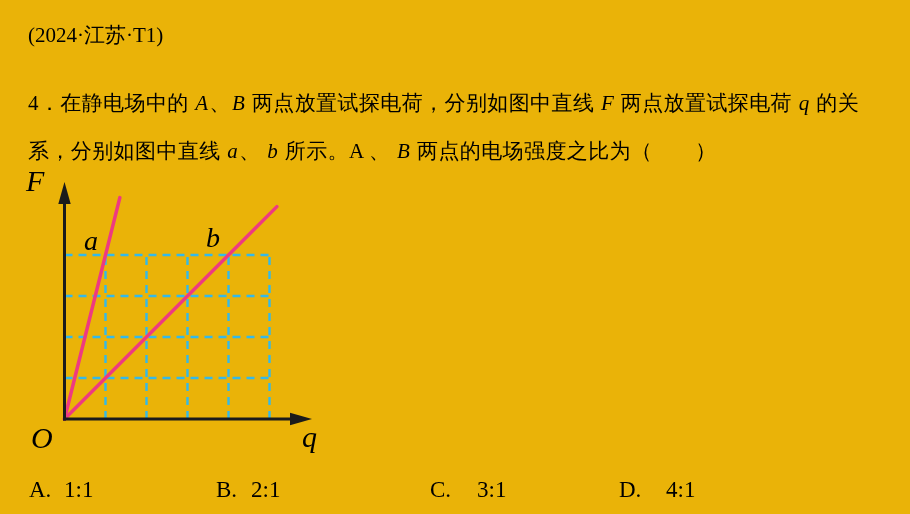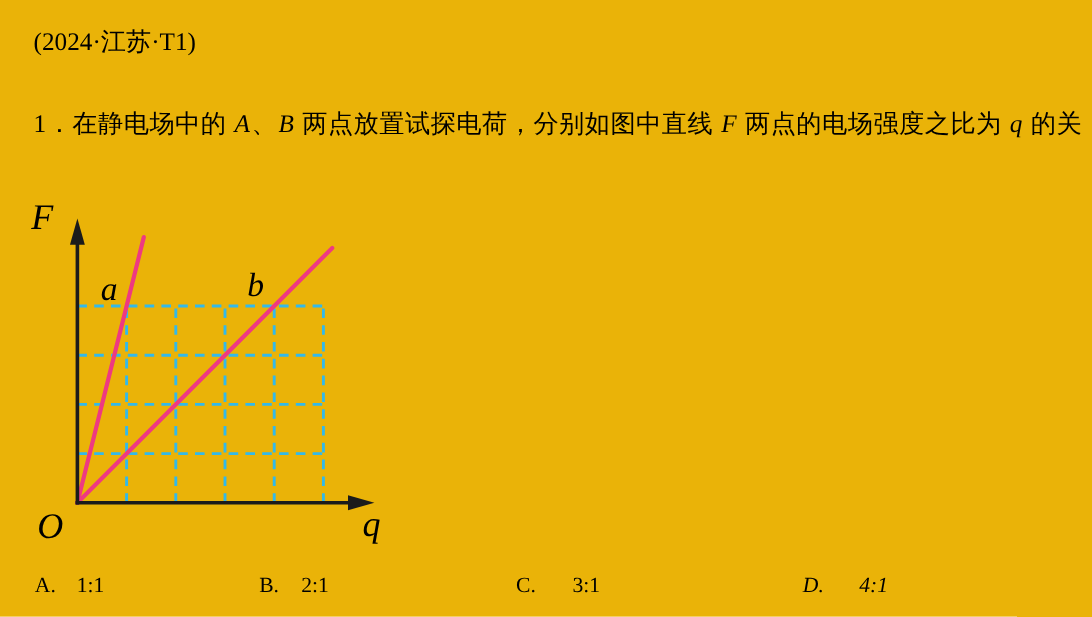--- a/index.html
+++ b/index.html
@@ -13,33 +13,34 @@
   .prob-line2{left:28px;top:116px;font-size:21px;letter-spacing:0.4px;}
   .it{font-style:italic;font-family:"Liberation Serif","DejaVu Serif",serif;padding:0 1px;}
   .chart-wrap{left:18px;top:162px;width:330px;height:300px;}
   svg text{fill:#000;font-family:"Liberation Serif","DejaVu Serif",serif;}
   .axis{stroke:#1b1b1b;stroke-width:3;stroke-linecap:square;}
   .arrow{fill:#1b1b1b;}
   #grid-lines line{stroke-width:2.4;stroke-dasharray:8 6;fill:none;}
   #series-lines polyline{fill:none;stroke-width:3.5;stroke-linecap:round;}
   .axis-label{font-size:30px;font-style:italic;}
   .line-label{font-size:28px;font-style:italic;}
-  .opt{position:absolute;top:477px;font-size:18px;white-space:nowrap;}
+  .opt{position:absolute;top:477px;font-size:23px;white-space:nowrap;}
   .opt .letter{display:inline-block;min-width:35px;}
   .opt.wide .letter{min-width:47px;}
-  .oA{left:29px;} .oB{left:216px;} .oC{left:430px;} .oD{left:669px;font-style:italic;}
+  .oA{left:29px;} .oB{left:216px;} .oC{left:430px;} .oD{left:619px;}
 </style>
 </head>
 <body>
 
 <div class="page">
 
   <div class="abs src-tag">(2024·江苏·T1)</div>
 
-  <p class="abs prob-line1"><span>1．在静电场中的 </span><span class="it">A</span><span>、</span><span class="it">B</span><span> 两点放置试探电荷，分别如图中直线 </span><span class="it">F</span><span> 两点的电场强度之比为 </span><span class="it">q</span><span> 的关</span></p>
+  <p class="abs prob-line1"><span>4．在静电场中的 </span><span class="it">A</span><span>、</span><span class="it">B</span><span> 两点放置试探电荷，分别如图中直线 </span><span class="it">F</span><span> 两点放置试探电荷 </span><span class="it">q</span><span> 的关</span></p>
+  <p class="abs prob-line2"><span>系，分别如图中直线 </span><span class="it">a</span><span>、 </span><span class="it">b</span><span> 所示。</span><span>A</span><span> 、 </span><span class="it">B</span><span> 两点的电场强度之比为（　　）</span></p>
 
   <div class="abs chart-wrap">
     <svg id="chart-svg" width="330" height="300" viewBox="0 0 330 300">
       <g id="grid-lines" stroke="#33b9ea">
           <line x1="87.5" y1="257" x2="87.5" y2="93"></line>
           <line x1="128.5" y1="257" x2="128.5" y2="93"></line>
           <line x1="169.5" y1="257" x2="169.5" y2="93"></line>
           <line x1="210.5" y1="257" x2="210.5" y2="93"></line>
           <line x1="251.5" y1="257" x2="251.5" y2="93"></line>
           <line x1="46.5" y1="216" x2="251.5" y2="216"></line>

